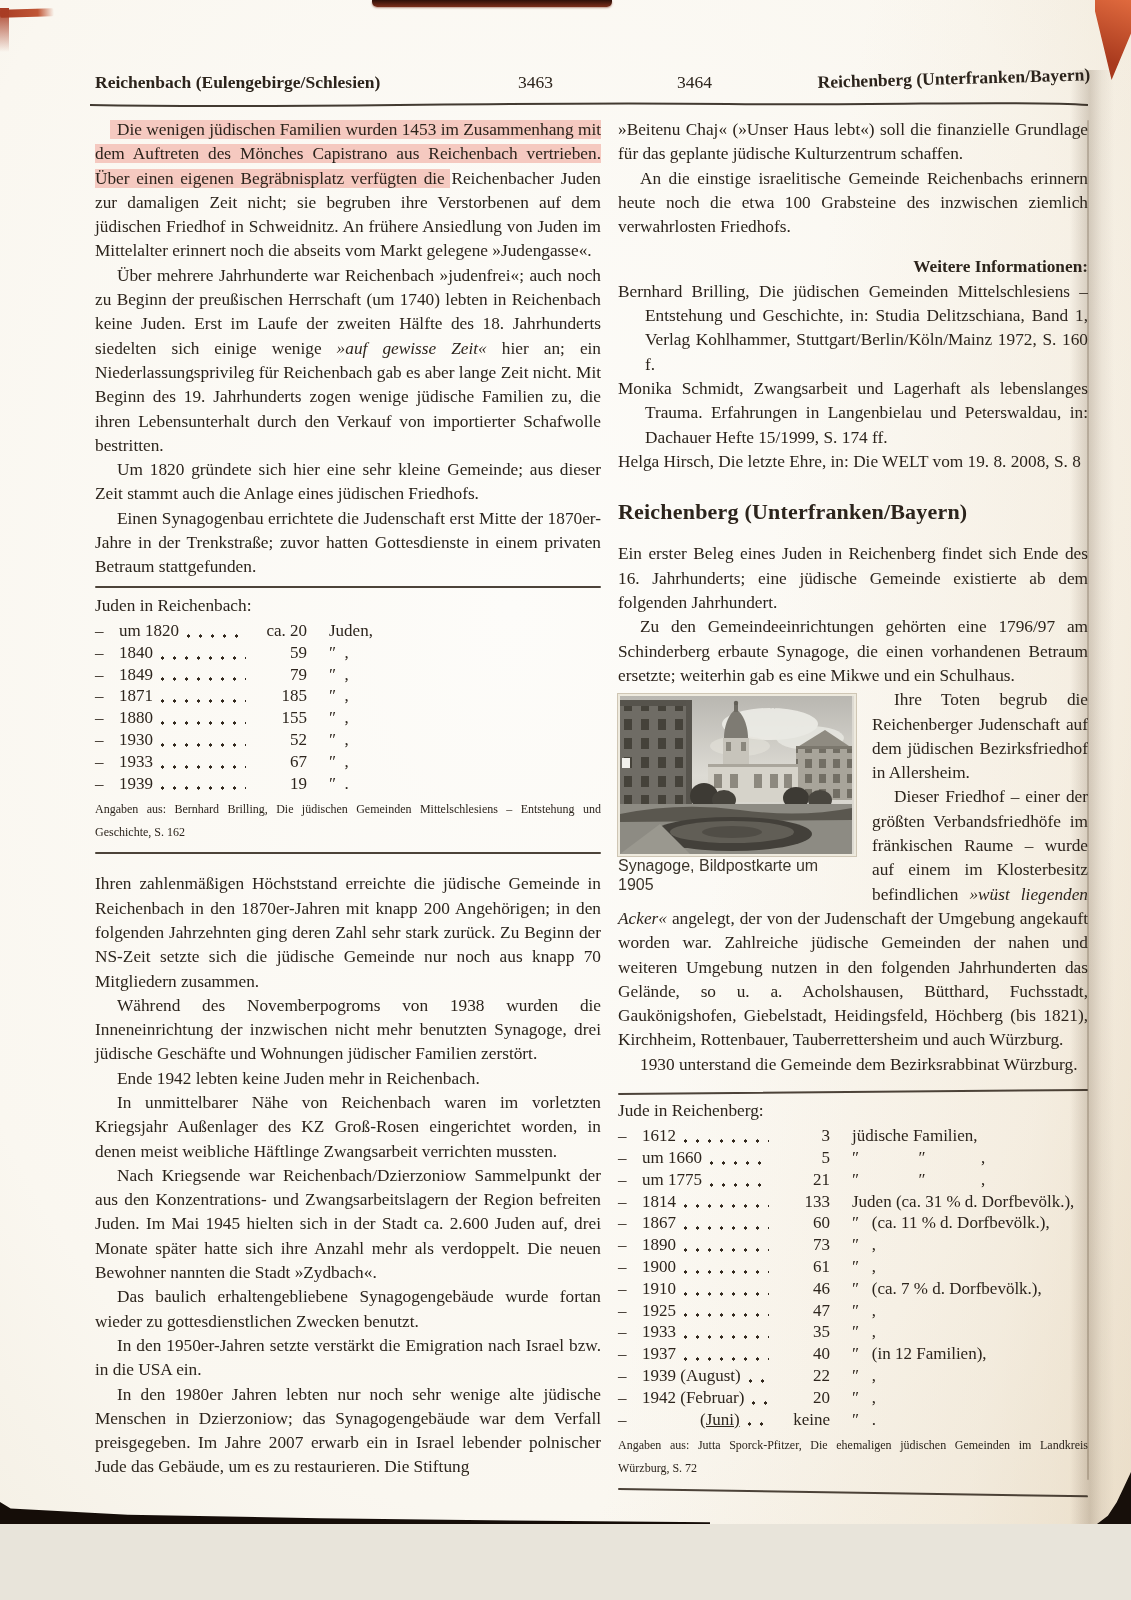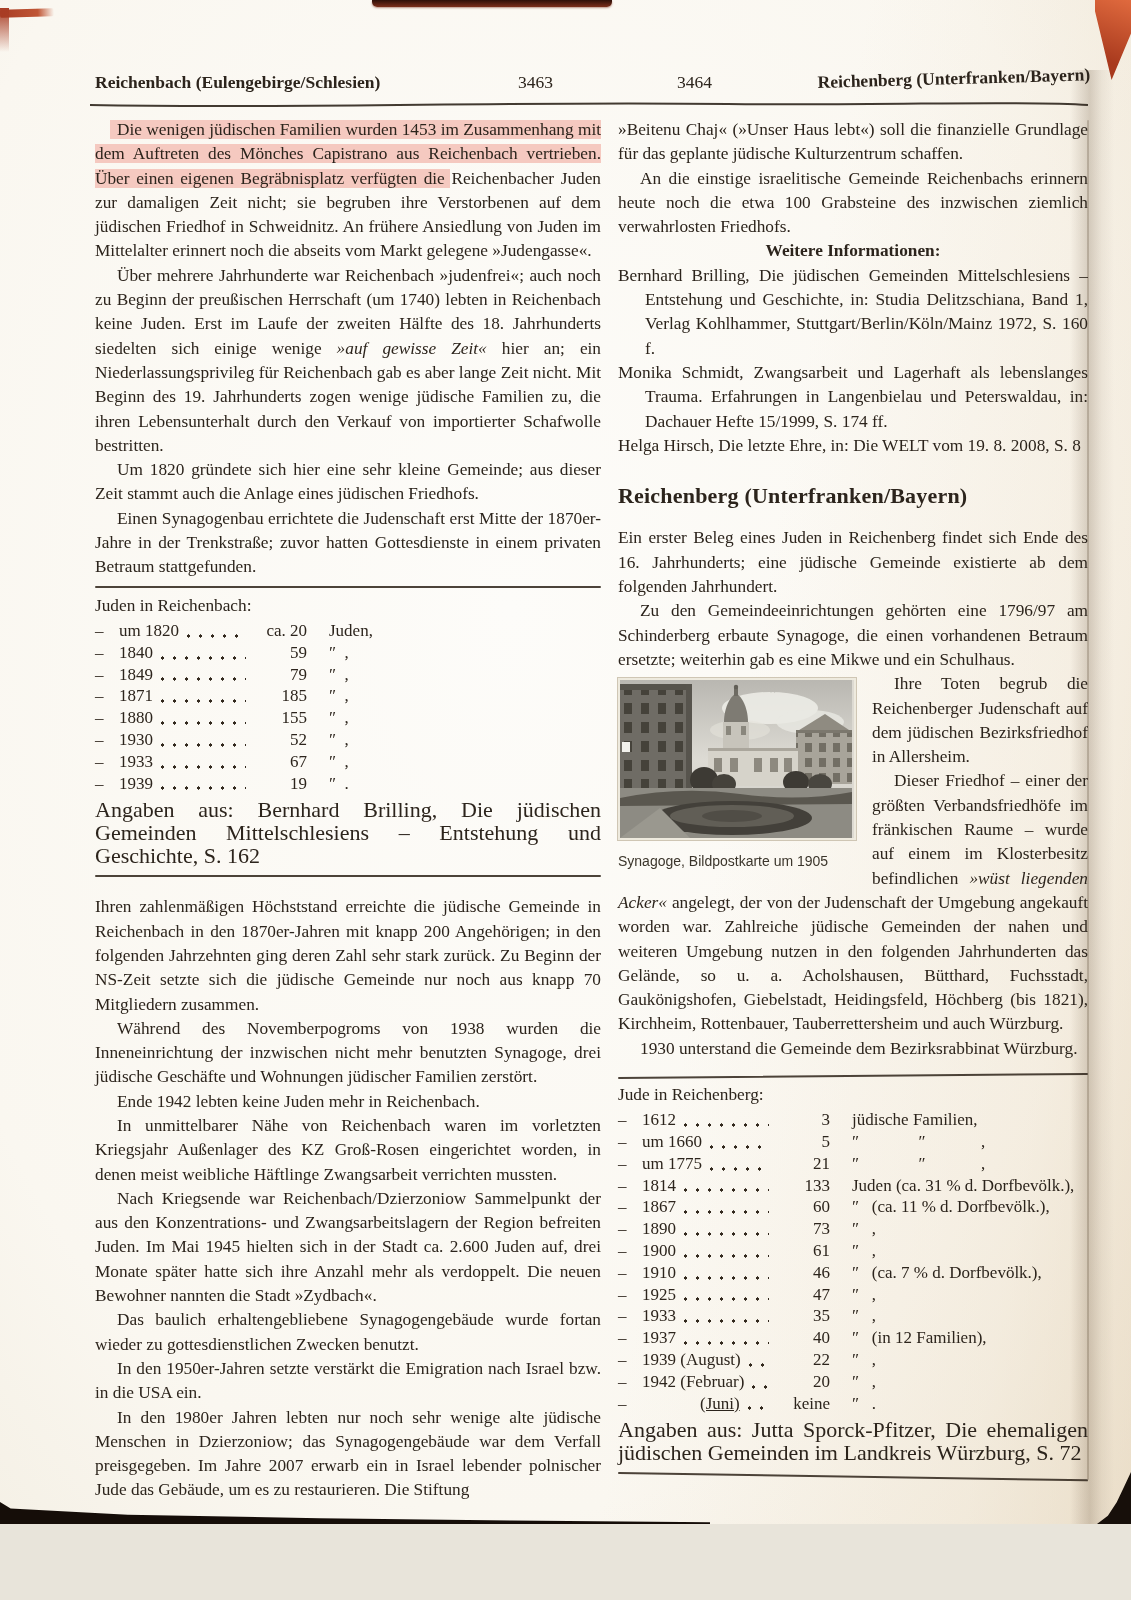--- a/index.html
+++ b/index.html
@@ -44,30 +44,30 @@
   .trow{display:flex;align-items:baseline;line-height:21.8px;font-size:17px;text-align:left;}
   .num{display:flex;align-items:baseline;width:212px;flex:0 0 212px;}
   .tdash{width:24px;flex:0 0 24px;}
   .tyear{white-space:pre;}
   .tdots{flex:1 1 8px;min-width:8px;height:15px;align-self:flex-end;margin:0 7px;
     background-image:radial-gradient(circle at 2.5px 9px,#32281d 1.45px,rgba(0,0,0,0) 1.8px);
     background-size:12px 15px;background-repeat:repeat-x;}
   .tval{flex:0 0 54px;width:54px;text-align:right;white-space:pre;}
   .tlabel{margin-left:22px;white-space:pre;}
   .row-juni .tyear{padding-left:58px;text-decoration:underline;}
-  .tsource{margin:4px 0 8px;text-align:justify;font-size:22px;line-height:23px;}
-  
-  .refs-title{font-weight:700;text-align:center;}
+  .tsource{margin:4px 0 8px;text-align:justify;font-size:12px;line-height:23px;}
+  
+  .refs-title{font-weight:700;margin-top:16px;text-align:right;}
   .ref{padding-left:27px;text-indent:-27px;margin:0;}
   
   .sec-head{font-size:22px;font-weight:700;margin:26px 0 18px;text-align:left;letter-spacing:.2px;}
   
   figure.postcard{float:left;width:238px;margin:6px 16px 2px 0;padding:0;}
   .pc-frame{border:2px solid #eeeade;outline:1px solid #cfc6b4;background:#dddad2;line-height:0;}
-  figcaption{font-family:"Liberation Sans","DejaVu Sans",sans-serif;font-size:14px;color:#3b352b;margin-top:12px;line-height:19px;text-align:left;}
+  figcaption{font-family:"Liberation Sans","DejaVu Sans",sans-serif;font-size:16px;color:#3b352b;margin-top:0;line-height:19px;text-align:left;}
   .sp8{height:8px;} .sp10{height:10px;}
 </style>
 </head>
 <body>
 
 <div class="page">
 
   <div class="art tl-h"></div>
   <div class="art tl-v"></div>
   <div class="art tc-streak"></div>

